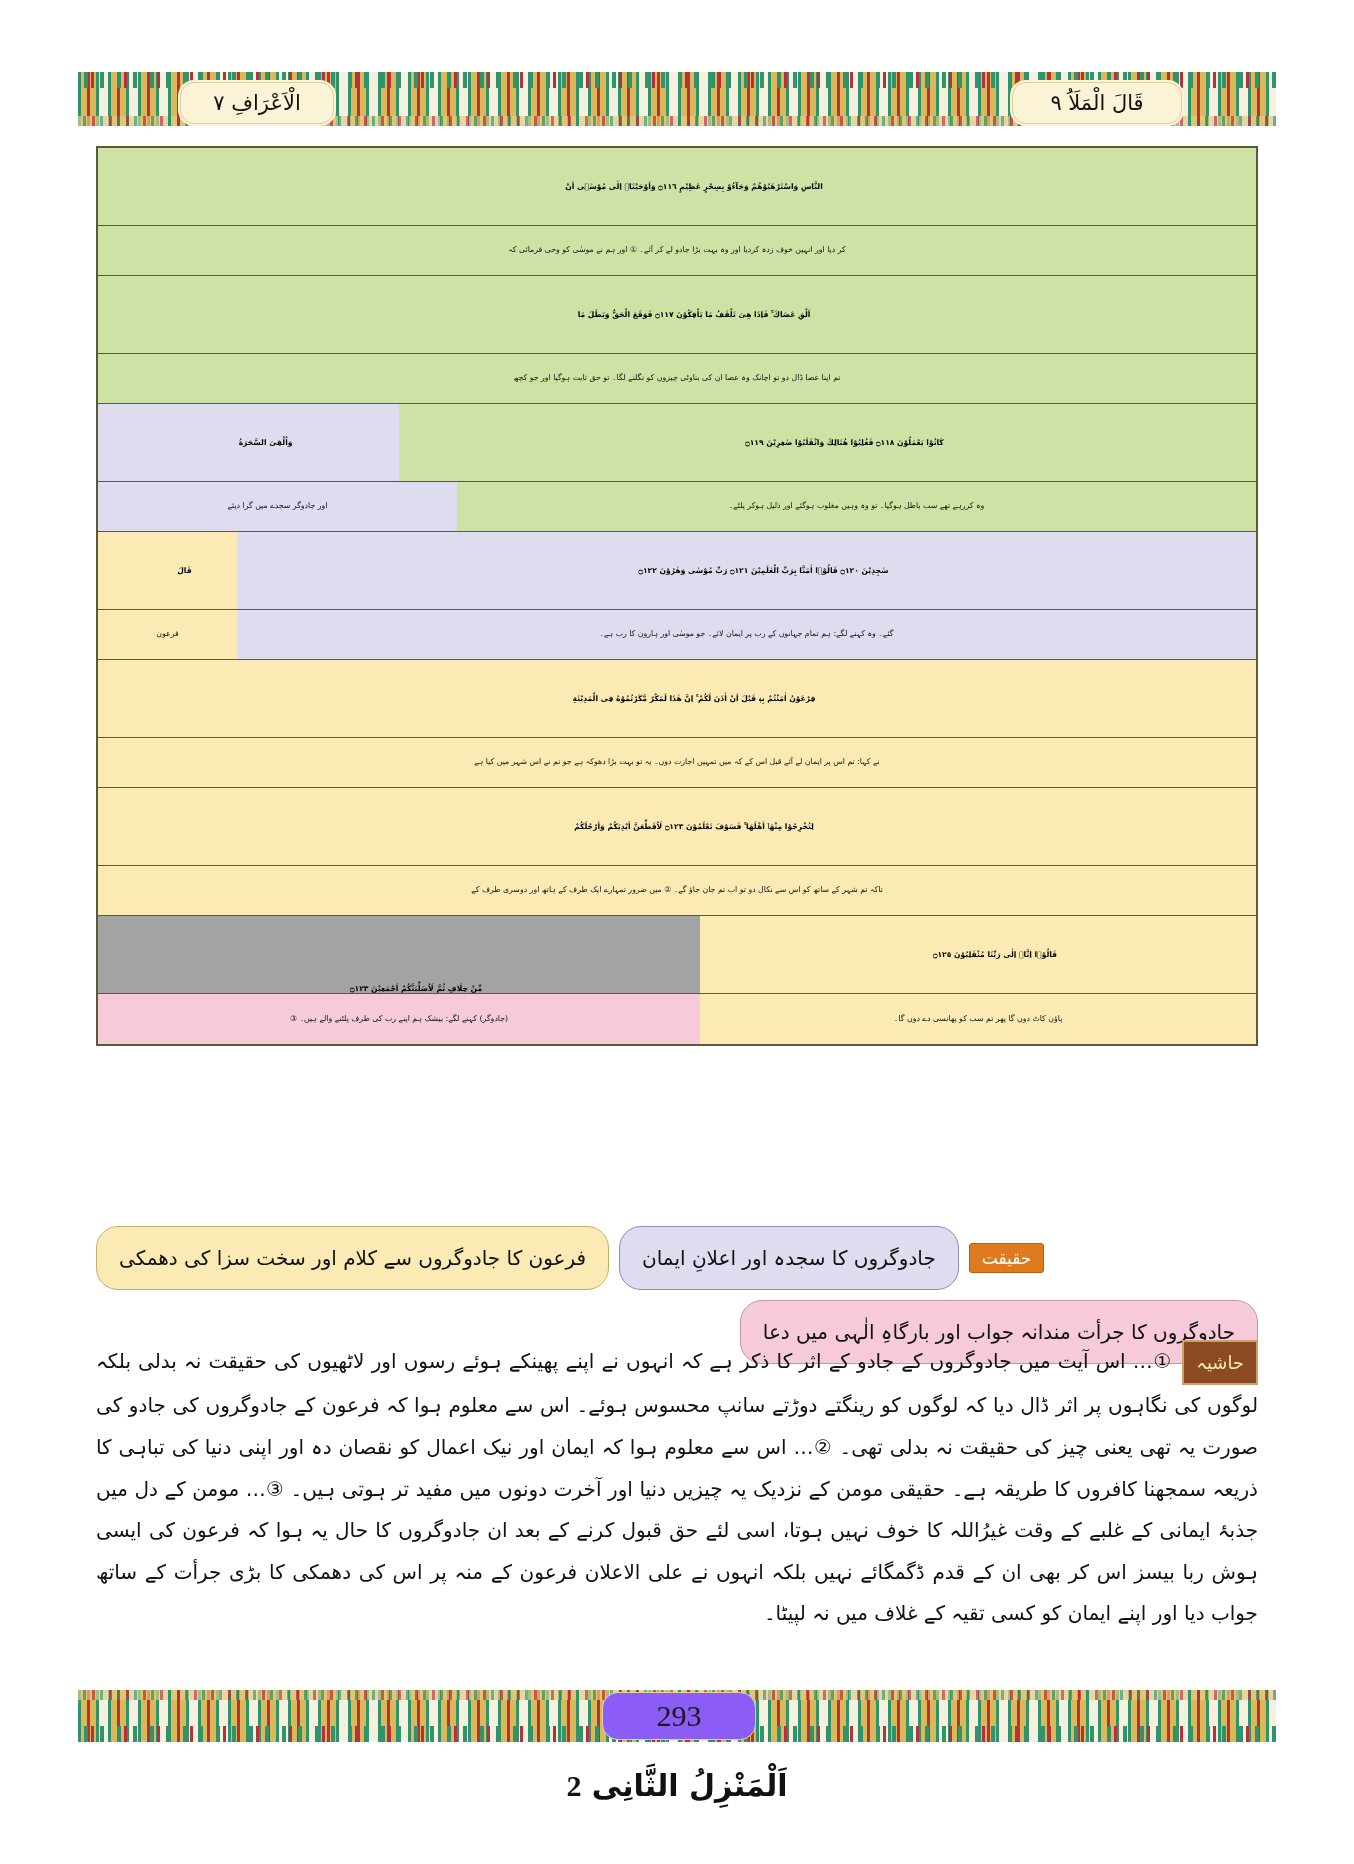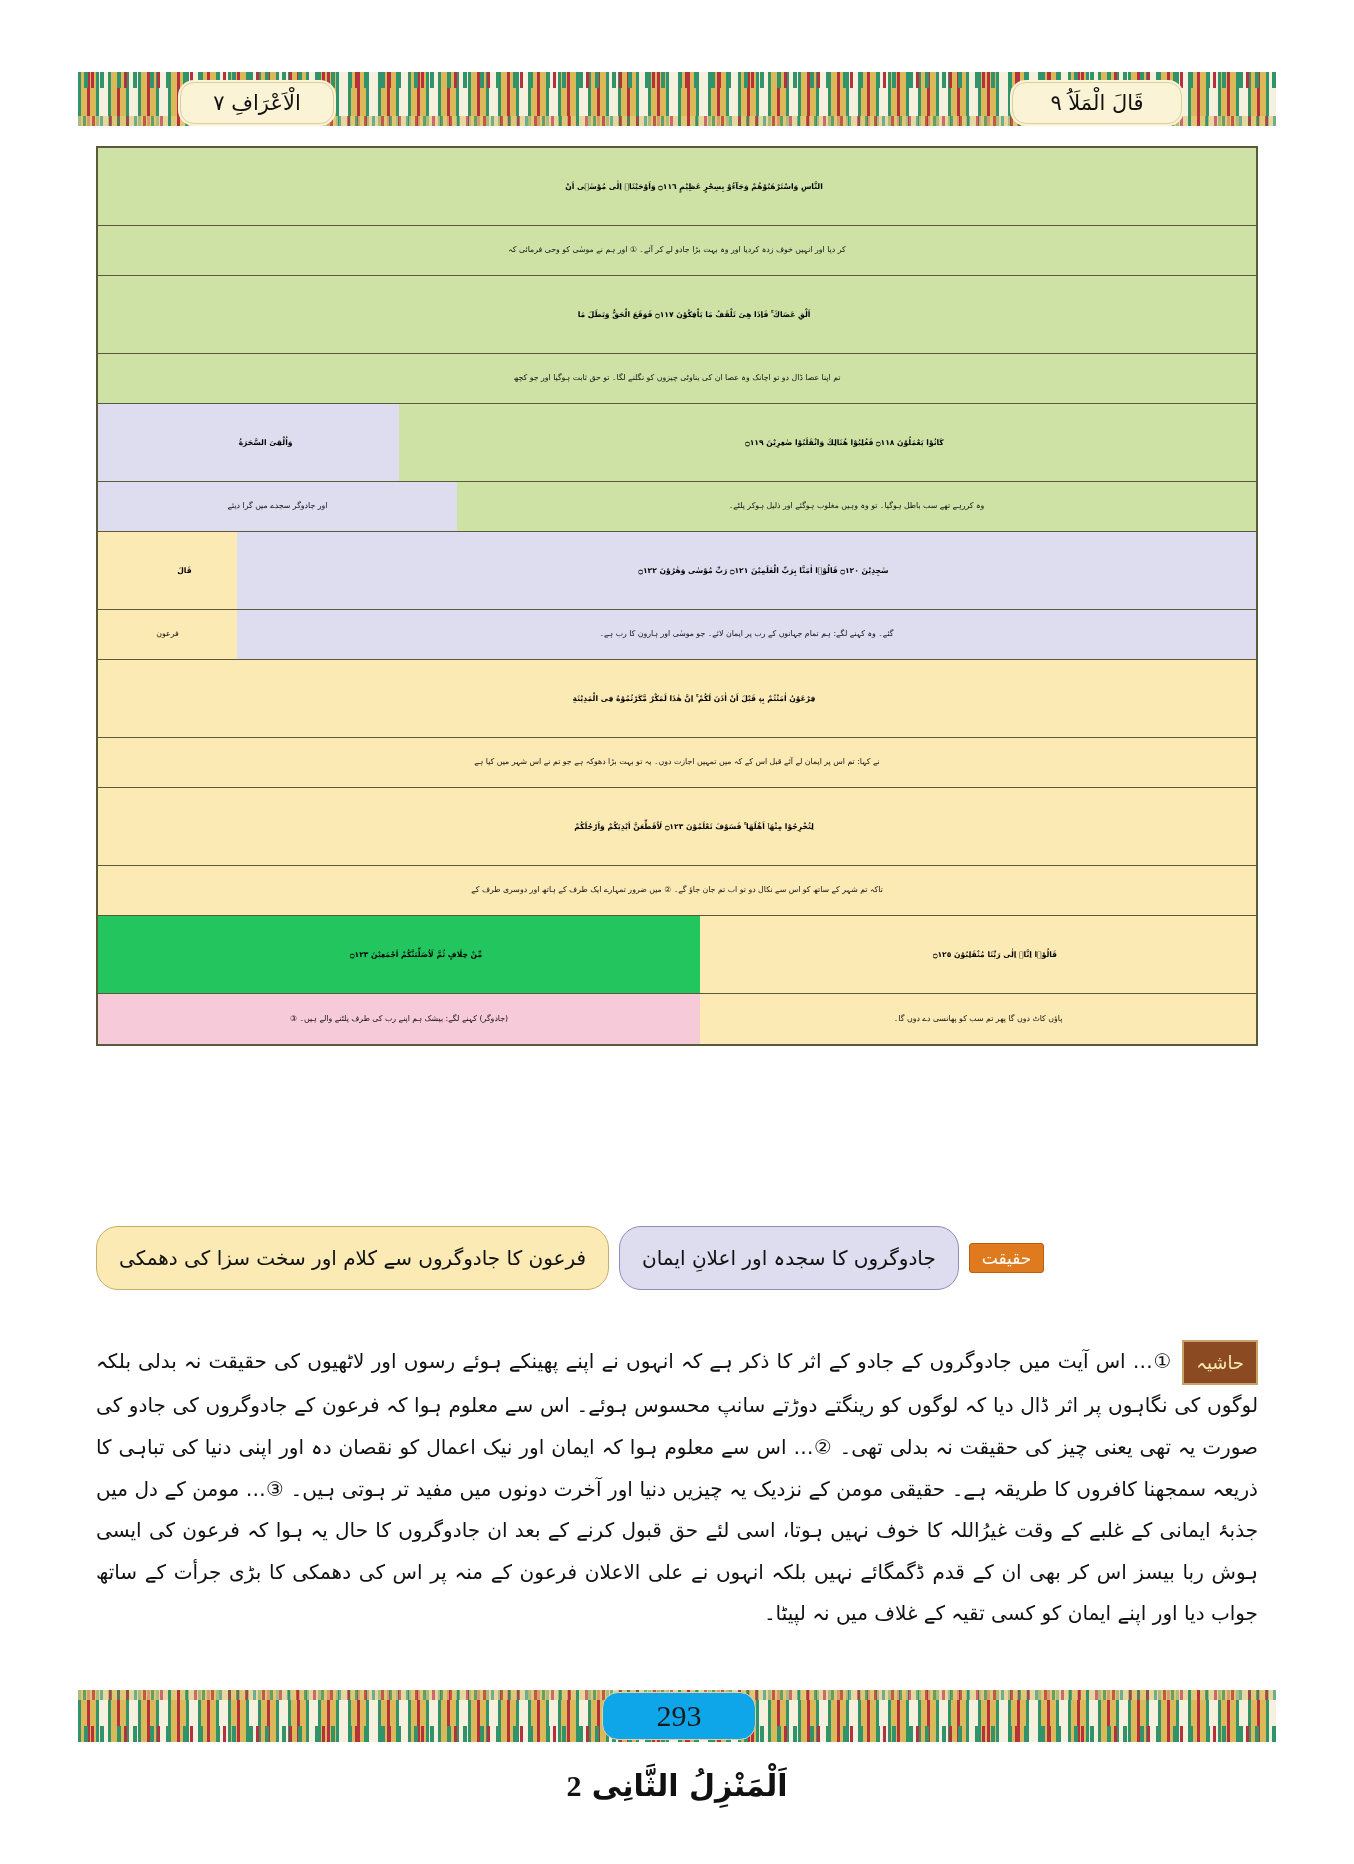--- a/index.html
+++ b/index.html
@@ -54,21 +54,21 @@
   .hdr-right{left:1012px;width:168px;}
   .hdr-cartouche span{
     font-family:"DejaVu Sans","Liberation Sans",sans-serif;
     font-size:21px;color:#111;direction:rtl;white-space:nowrap;
     font-weight:normal;
   }
 
   
   .pg-cartouche{
     position:absolute;top:1692px;left:602px;width:152px;height:46px;
-    background:#0ea5e9;border:1px solid #e0d1a6;border-radius:16px;
+    background:#8b5cf6;border:1px solid #e0d1a6;border-radius:16px;
     display:flex;align-items:center;justify-content:center;z-index:5;
   }
   .pg-cartouche span{font-size:30px;color:#1a1a1a;font-family:"Liberation Serif",serif;}
 
   .manzil{
     position:absolute;top:1768px;left:0;right:0;text-align:center;
     font-size:30px;direction:rtl;color:#111;font-weight:bold;
   }
   .manzil .num{font-family:"Liberation Serif",serif;}
 
@@ -216,21 +216,21 @@
         <div class="seg" style="width: 100%; background: rgb(251, 234, 180);">
           <div class="ar-text" style="font-size: 7.6px;">لِتُخْرِجُوْا مِنْهَاۤ اَهْلَهَا ۚ فَسَوْفَ تَعْلَمُوْنَ ۝١٢٣ لَاُقَطِّعَنَّ اَیْدِیَكُمْ وَاَرْجُلَكُمْ</div>
         </div>
       </div>
       <div class="row ur-row">
         <div class="seg" style="width: 100%; background: rgb(251, 234, 180);">
           <div class="ur-text" style="font-size: 7.8px;">تاکہ تم شہر کے ساتھ کو اس سے نکال دو تو اب تم جان جاؤ گے۔ ② میں ضرور تمہارے ایک طرف کے ہاتھ اور دوسری طرف کے</div>
         </div>
       </div>
       <div class="row ar-row">
-        <div class="seg" style="width: 52%; background: #22c55e;">
+        <div class="seg" style="width: 52%; background: #a3a3a3; align-items: flex-end;">
           <div class="ar-text" style="font-size: 7.6px;">مِّنْ خِلَافٍ ثُمَّ لَاُصَلِّبَنَّكُمْ اَجْمَعِیْنَ ۝١٢٣</div>
         </div>
         <div class="seg" style="width: 48%; background: rgb(251, 234, 180);">
           <div class="ar-text" style="font-size: 7.6px;">قَالُوْۤا اِنَّاۤ اِلٰی رَبِّنَا مُنْقَلِبُوْنَ ۝١٢٥</div>
         </div>
       </div>
       <div class="row ur-row">
         <div class="seg" style="width: 52%; background: rgb(247, 202, 218);">
           <div class="ur-text" style="font-size: 7.8px;">(جادوگر) کہنے لگے: بیشک ہم اپنے رب کی طرف پلٹنے والے ہیں۔ ③</div>
         </div>
@@ -239,20 +239,23 @@
         </div>
       </div>
     </div>
 
   <div class="topics" id="topics">
       <div class="topic-line">
         <span class="tag-orange">حقیقت</span>
         <span class="pill pill-lav">جادوگروں کا سجدہ اور اعلانِ ایمان</span>
         <span class="pill pill-yellow">فرعون کا جادوگروں سے کلام اور سخت سزا کی دھمکی</span>
       </div>
+      <div class="topic-line" style="justify-content: flex-start;">
+        <span class="pill pill-pink">جادوگروں کا جرأت مندانہ جواب اور بارگاہِ الٰہی میں دعا</span>
+      </div>
     </div>
 
   <div class="footnotes">
     <p>
       <span class="tag-hashiya">حاشیہ</span><span>①… اس آیت میں جادوگروں کے جادو کے اثر کا ذکر ہے کہ انہوں نے اپنے پھینکے ہوئے رسوں اور لاٹھیوں کی حقیقت نہ بدلی بلکہ لوگوں کی نگاہوں پر اثر ڈال دیا کہ لوگوں کو رینگتے دوڑتے سانپ محسوس ہوئے۔ اس سے معلوم ہوا کہ فرعون کے جادوگروں کی جادو کی صورت یہ تھی یعنی چیز کی حقیقت نہ بدلی تھی۔ ②… اس سے معلوم ہوا کہ ایمان اور نیک اعمال کو نقصان دہ اور اپنی دنیا کی تباہی کا ذریعہ سمجھنا کافروں کا طریقہ ہے۔ حقیقی مومن کے نزدیک یہ چیزیں دنیا اور آخرت دونوں میں مفید تر ہوتی ہیں۔ ③… مومن کے دل میں جذبۂ ایمانی کے غلبے کے وقت غیرُاللہ کا خوف نہیں ہوتا، اسی لئے حق قبول کرنے کے بعد ان جادوگروں کا حال یہ ہوا کہ فرعون کی ایسی ہوش ربا بیسز اس کر بھی ان کے قدم ڈگمگائے نہیں بلکہ انہوں نے علی الاعلان فرعون کے منہ پر اس کی دھمکی کا بڑی جرأت کے ساتھ جواب دیا اور اپنے ایمان کو کسی تقیہ کے غلاف میں نہ لپیٹا۔</span>
     </p>
   </div>
 
   <div class="ornament-bottom ornament-band"></div>
   <div class="pg-cartouche">

